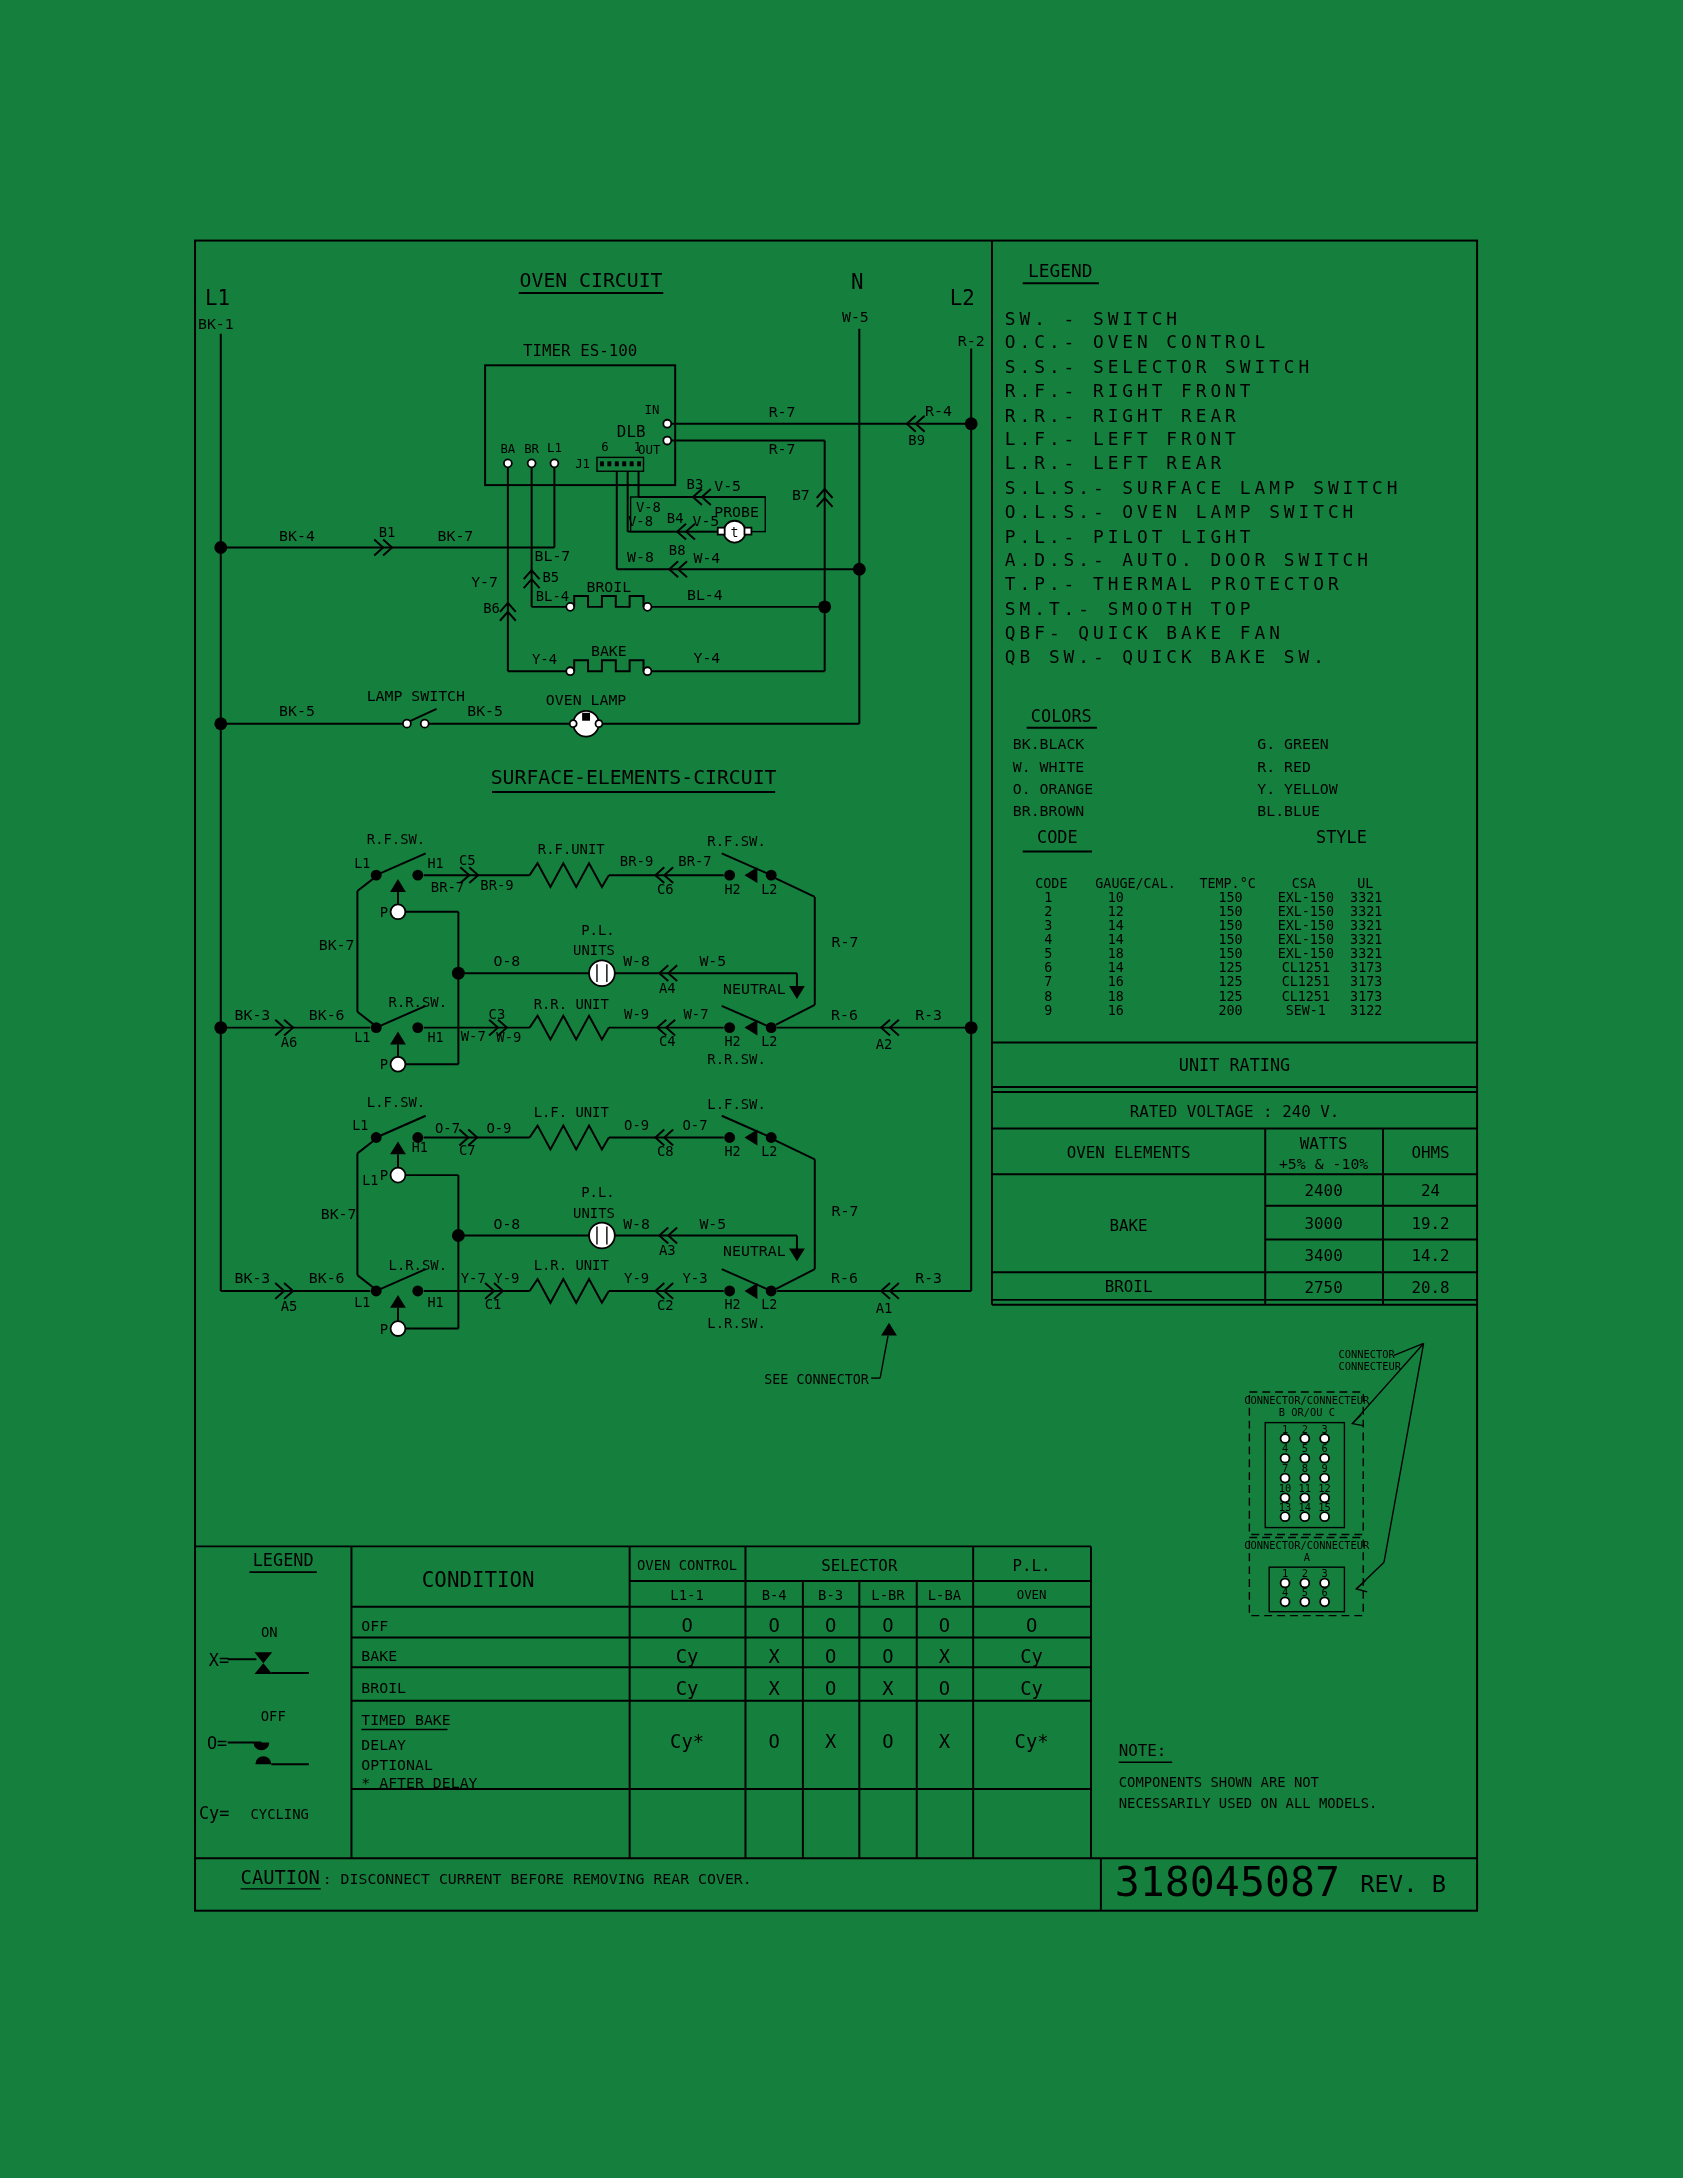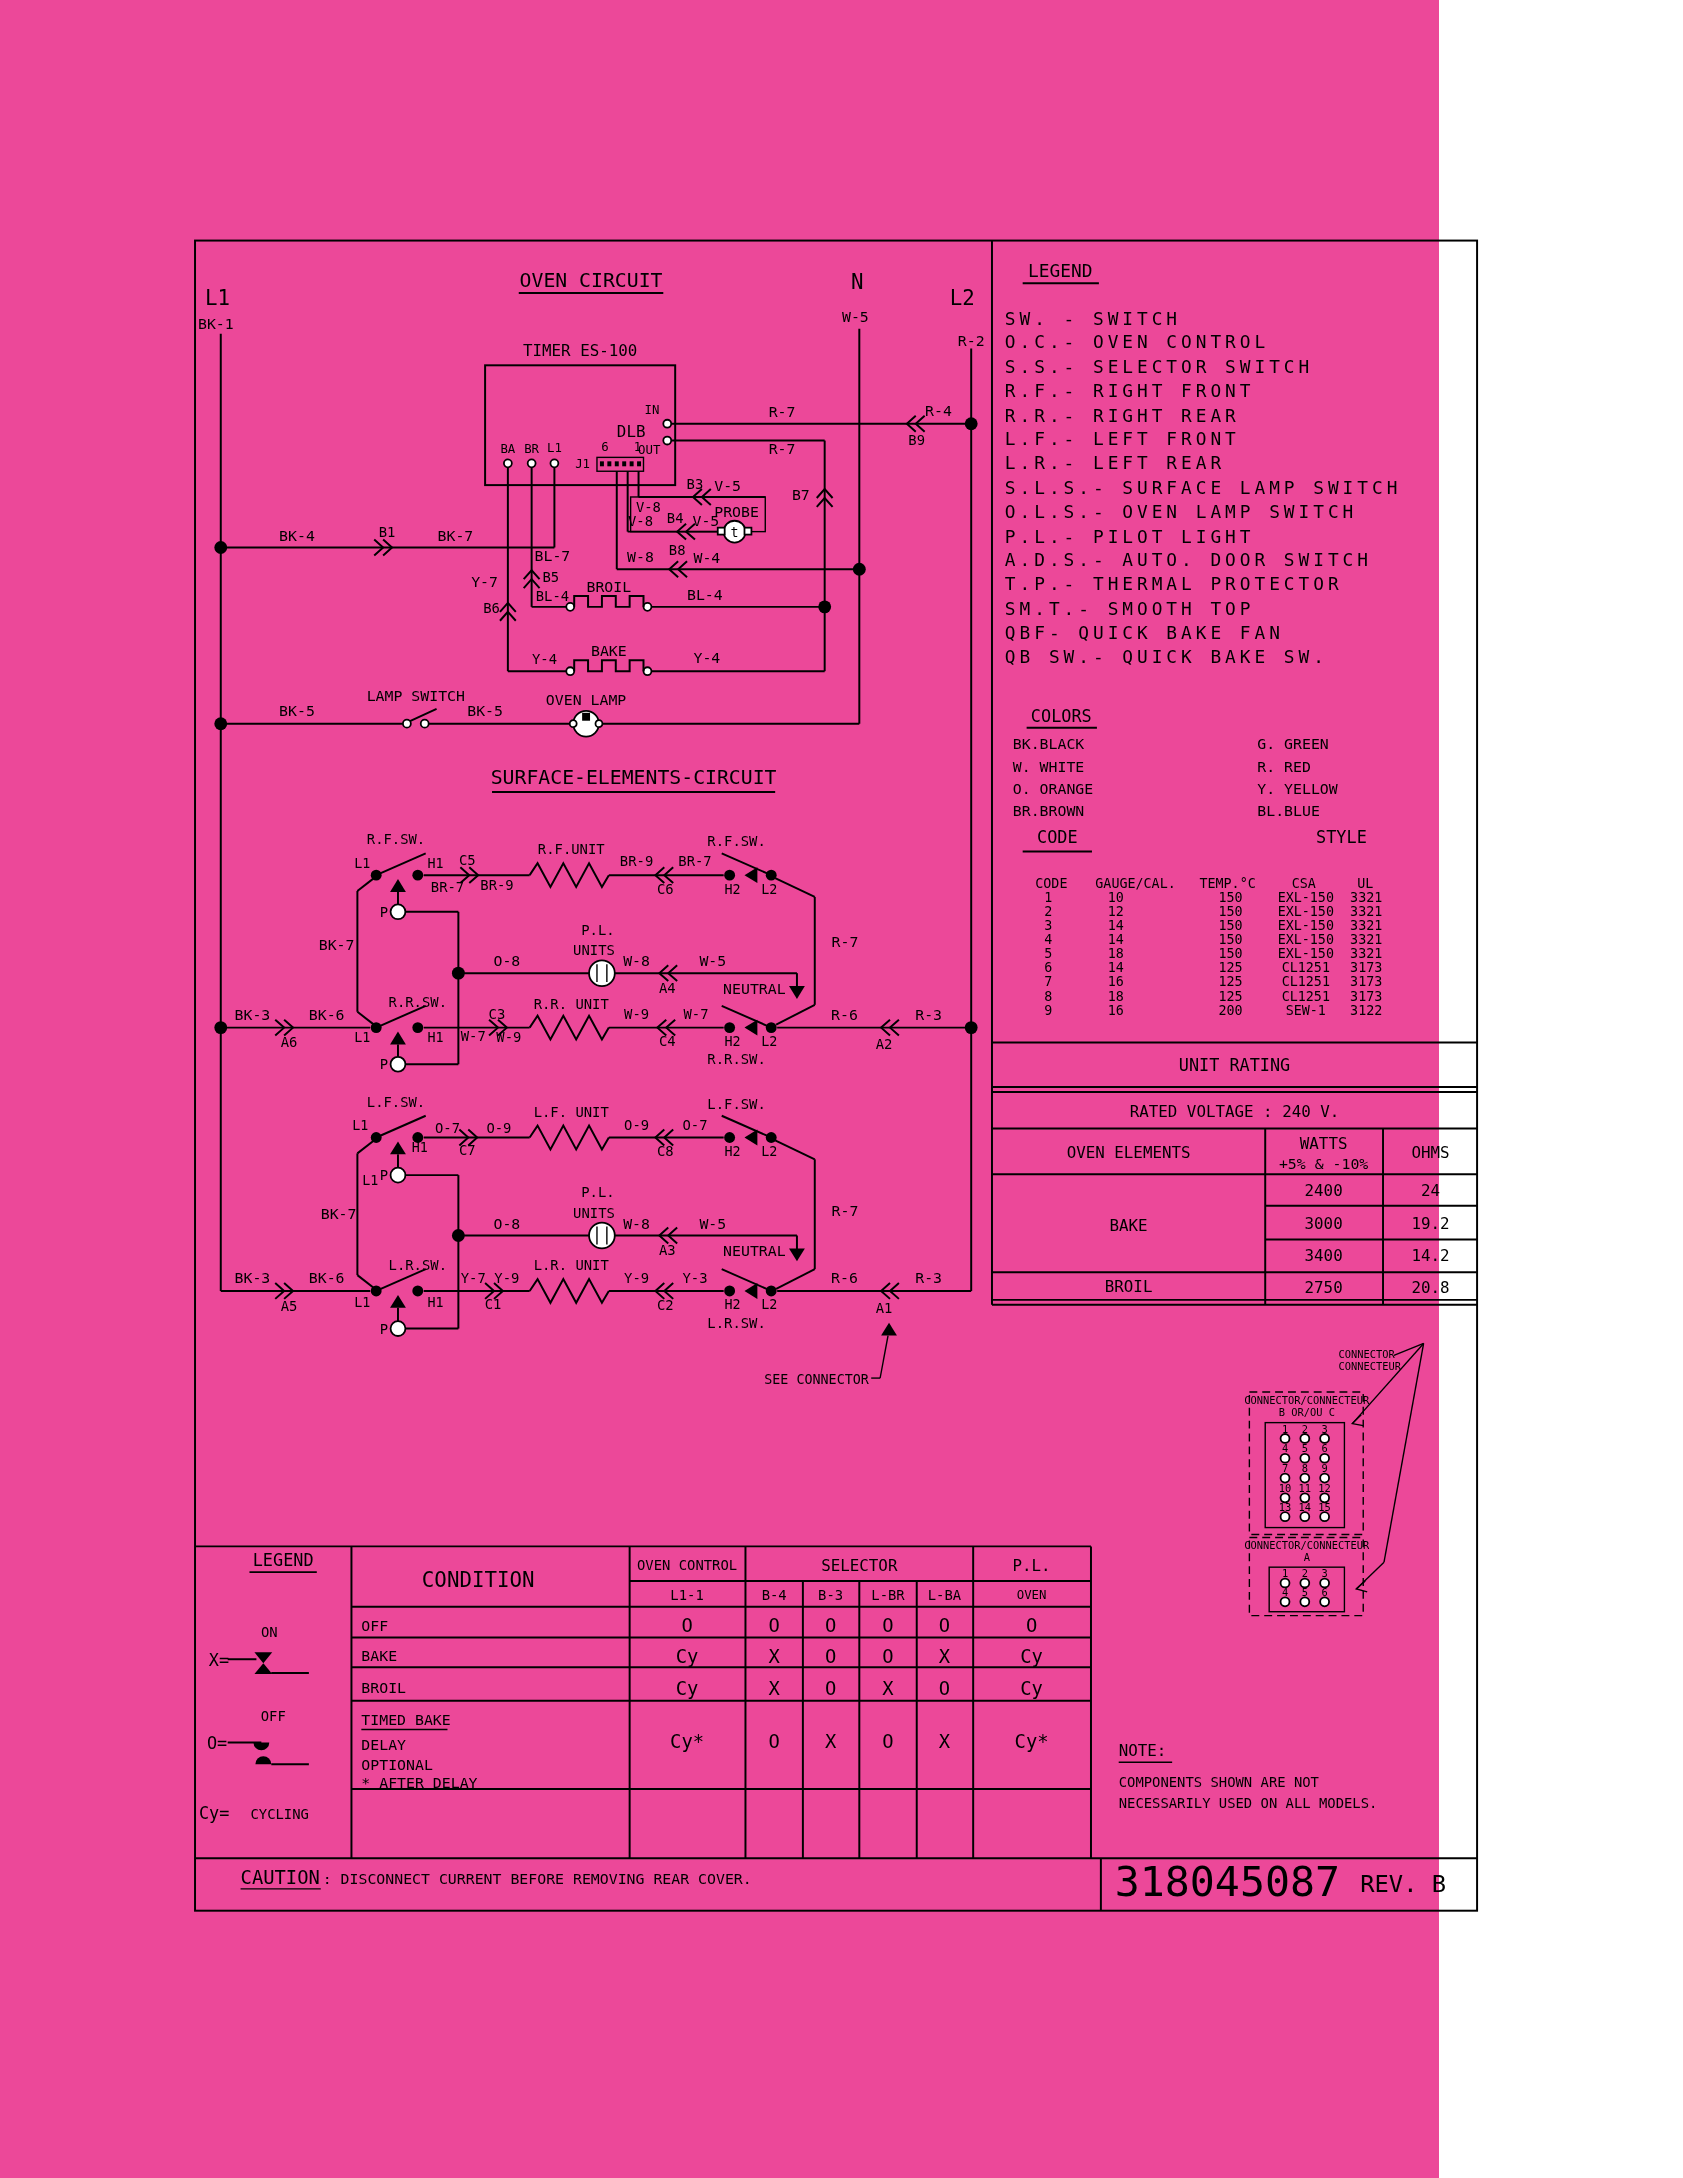--- a/index.html
+++ b/index.html
@@ -1,16 +1,16 @@
 <!DOCTYPE html>
 <html><head>
 <meta charset="utf-8">
 <style>
   html,body{margin:0;padding:0;background:#fff;}
-  .page{position:relative;width:1439px;height:2178px;background:#ec4899;}
+  .page{position:relative;width:1683px;height:2178px;background:#15803d;}
   svg{position:absolute;left:0;top:0;}
   svg text{font-family:"DejaVu Sans Mono",monospace;fill:#000;}
   .m{text-anchor:middle}.s{text-anchor:start}.e{text-anchor:end}
   .f10{font-size:10.5px}.f12{font-size:12.5px}.f13{font-size:13.5px}.f14{font-size:14px}
   .f15{font-size:15px}.f16{font-size:16px}.f17{font-size:17px}.f18{font-size:18px}
   .f19{font-size:19px}.f20{font-size:20px}.f21{font-size:21px}.f24{font-size:24px}.f42{font-size:42px}
   .lsp{letter-spacing:4px}
   .ln{stroke:#000;stroke-width:2;fill:none}
   .lt{stroke:#000;stroke-width:1.4;fill:none}
   .dsh{stroke:#000;stroke-width:1.4;fill:none;stroke-dasharray:8 5}

